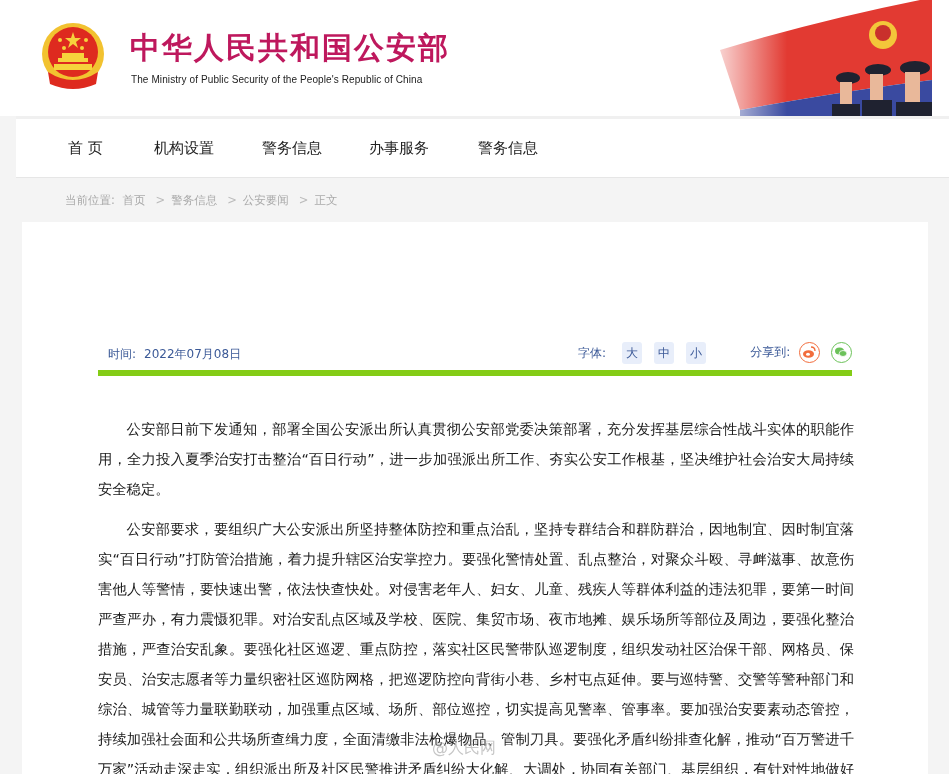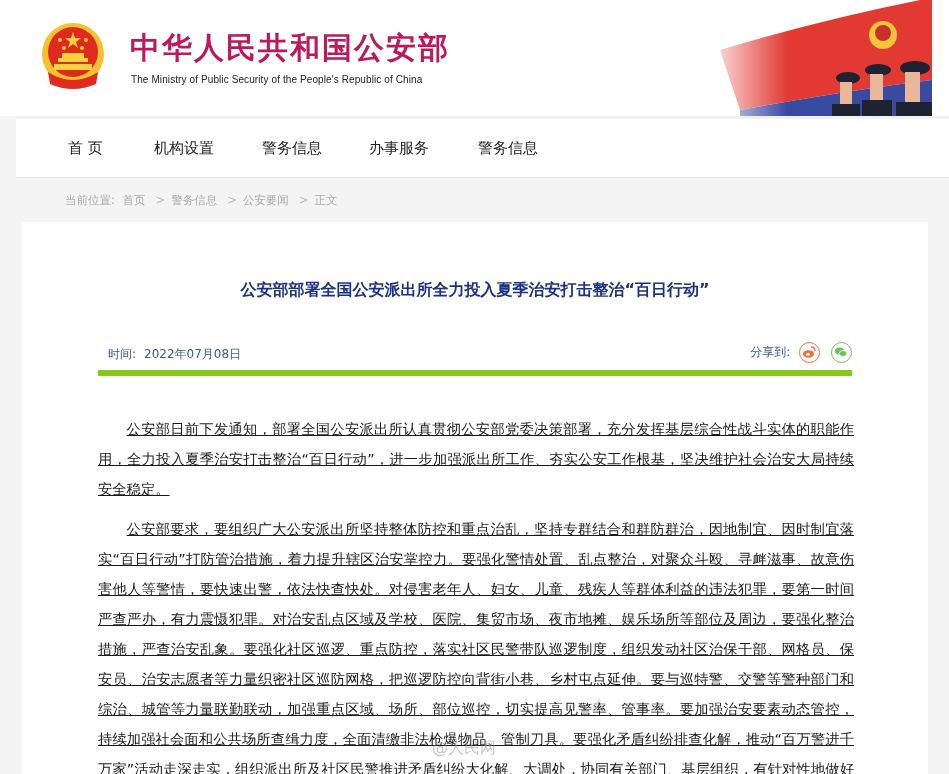--- a/index.html
+++ b/index.html
@@ -25,21 +25,21 @@
   .meta-time .lbl { margin-right: 8px; }
   .font-ctl { position: absolute; left: 480px; top: 10px; font-size: 12px; color: #3b5997; white-space: nowrap; }
   .font-ctl .lbl { display: inline-block; margin-right: 16px; vertical-align: middle; }
   .fbtn { display: inline-block; width: 20px; height: 22px; line-height: 22px; text-align: center; background: #e8eefa; color: #3b5997; border-radius: 3px; margin-right: 12px; vertical-align: middle; cursor: pointer; }
   .share { position: absolute; right: 0; top: 10px; font-size: 12px; color: #3b5997; white-space: nowrap; }
   .share .lbl { display: inline-block; vertical-align: middle; }
   .share-icon { display: inline-block; width: 21px; height: 21px; border-radius: 50%; vertical-align: middle; margin-left: 5px; position: relative; cursor: pointer; }
   .weibo { border: 1.5px solid #f26d3d; }
   .wechat { border: 1.5px solid #6cc25a; margin-left: 7px; }
   .body { position: absolute; left: 76px; top: 192px; width: 756px; font-size: 14.3px; line-height: 30px; color: #1a1a1a; text-align: justify; }
-  .body p { text-indent: 2em; margin-bottom: 10px; text-decoration: underline; }
+  .body p { text-indent: 2em; margin-bottom: 10px; }
   .watermark { position: absolute; left: 432px; top: 738px; font-size: 16px; color: rgba(150,150,150,0.55); white-space: nowrap; text-align: right; }
 </style>
 </head>
 <body>
 
 <div class="header">
   <svg class="emblem" viewBox="0 0 66 70">
     <circle cx="33" cy="32" r="31" fill="#f2c230"></circle>
     <circle cx="33" cy="30" r="25" fill="#de2a1f"></circle>
     <polygon points="33,10 35,16 41,16 36,20 38,26 33,22 28,26 30,20 25,16 31,16" fill="#f6d33c"></polygon>
@@ -91,24 +91,26 @@
   <div class="nav-item" style="left:353px">办事服务</div>
   <div class="nav-item" style="left:462px">警务信息</div>
 </div>
 
 <div class="crumbs">
   <span>当前位置:</span>
   <span>首页</span><span class="sep">&gt;</span><span>警务信息</span><span class="sep">&gt;</span><span>公安要闻</span><span class="sep">&gt;</span><span>正文</span>
 </div>
 
 <div class="card">
-  <div class="article-title">公安部部署全国公安派出所全力投入夏季治安打击整治“百日行动”</div>
   <div class="meta">
     <div class="meta-time">
       <span class="lbl">时间:</span><span>2022年07月08日</span>
+    </div>
+    <div class="font-ctl">
+      <span class="lbl">字体:</span><span class="fbtn">大</span><span class="fbtn">中</span><span class="fbtn">小</span>
     </div>
     <div class="share">
       <span class="lbl">分享到:</span>
       <span class="share-icon weibo">
         <svg width="18" height="18" viewBox="0 0 18 18" style="position:absolute;left:0;top:0">
           <ellipse cx="8.5" cy="11" rx="5.5" ry="3.8" fill="#f26d3d"></ellipse>
           <ellipse cx="8" cy="11.2" rx="2" ry="1.5" fill="#fff"></ellipse>
           <path d="M11 4 Q15 4 15 8" stroke="#f26d3d" stroke-width="1.3" fill="none"></path>
         </svg>
       </span>

